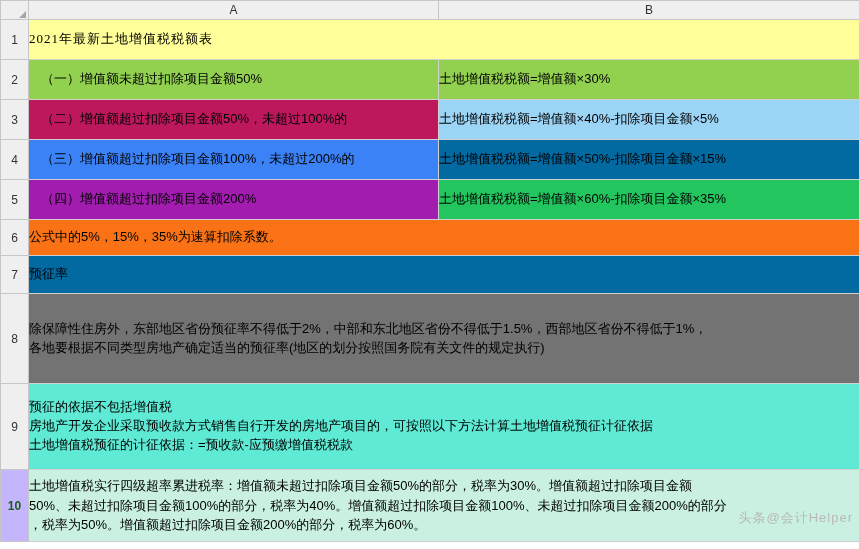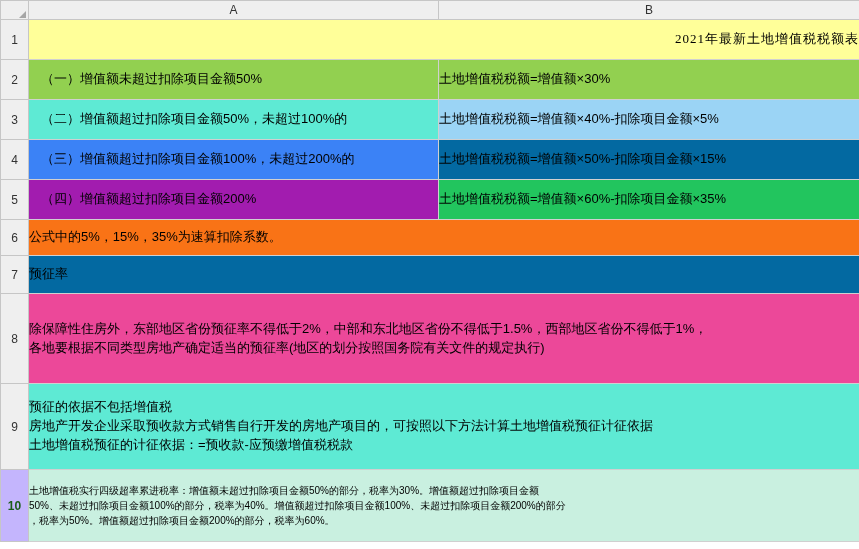--- a/index.html
+++ b/index.html
@@ -72,37 +72,37 @@
     font-size: 13px;
     color: #000000;
     padding: 2px 6px;
     line-height: 1.45;
     white-space: pre-line;
   }
   .title-cell {
     font-family: "Liberation Serif", serif;
     font-size: 22px;
     color: #ff0000;
-    text-align: right;
+    text-align: left;
     font-weight: normal;
     letter-spacing: 1px;
   }
   .indent { text-indent: 12px; }
   
   .watermark {
     position: absolute;
     right: 6px;
     bottom: 22px;
     font-size: 13px;
     color: #b9b9b9;
     font-family: "Liberation Sans", sans-serif;
     letter-spacing: 1px;
     pointer-events: none;
   }
-  .row10 td.cell { font-size: 10px; line-height: 1.5; }
+  .row10 td.cell { font-size: 13px; line-height: 1.5; }
 </style>
 </head>
 <body>
 
 <div class="sheet">
   <table class="grid">
     <colgroup>
       <col style="width:28px">
       <col style="width:410px">
       <col style="width:421px">
@@ -122,21 +122,21 @@
     </tr>
 
     <tr style="height:40px">
       <td class="rowhead">2</td>
       <td class="cell indent" style="background:#92d050">（一）增值额未超过扣除项目金额50%</td>
       <td class="cell" style="background:#92d050">土地增值税税额=增值额×30%</td>
     </tr>
 
     <tr style="height:40px">
       <td class="rowhead">3</td>
-      <td class="cell indent" style="background:#5eead4">（二）增值额超过扣除项目金额50%，未超过100%的</td>
+      <td class="cell indent" style="background:#be185d">（二）增值额超过扣除项目金额50%，未超过100%的</td>
       <td class="cell" style="background:#9bd4f5">土地增值税税额=增值额×40%-扣除项目金额×5%</td>
     </tr>
 
     <tr style="height:40px">
       <td class="rowhead">4</td>
       <td class="cell indent" style="background:#3b82f6">（三）增值额超过扣除项目金额100%，未超过200%的</td>
       <td class="cell" style="background:#0369a1">土地增值税税额=增值额×50%-扣除项目金额×15%</td>
     </tr>
 
     <tr style="height:40px">
@@ -150,32 +150,33 @@
       <td class="cell" colspan="2" style="background:#f97316">公式中的5%，15%，35%为速算扣除系数。</td>
     </tr>
 
     <tr style="height:38px">
       <td class="rowhead">7</td>
       <td class="cell" colspan="2" style="background:#0369a1">预征率</td>
     </tr>
 
     <tr style="height:90px">
       <td class="rowhead">8</td>
-      <td class="cell" colspan="2" style="background:#ec4899">除保障性住房外，东部地区省份预征率不得低于2%，中部和东北地区省份不得低于1.5%，西部地区省份不得低于1%，
+      <td class="cell" colspan="2" style="background:#737373">除保障性住房外，东部地区省份预征率不得低于2%，中部和东北地区省份不得低于1.5%，西部地区省份不得低于1%，
 各地要根据不同类型房地产确定适当的预征率(地区的划分按照国务院有关文件的规定执行)</td>
     </tr>
 
     <tr style="height:86px">
       <td class="rowhead">9</td>
       <td class="cell" colspan="2" style="background:#5eead4">预征的依据不包括增值税
 房地产开发企业采取预收款方式销售自行开发的房地产项目的，可按照以下方法计算土地增值税预征计征依据
 土地增值税预征的计征依据：=预收款-应预缴增值税税款</td>
     </tr>
 
     <tr class="row10" style="height:72px">
       <td class="rowhead sel">10</td>
       <td class="cell" colspan="2" style="background:#c9f0e0">土地增值税实行四级超率累进税率：增值额未超过扣除项目金额50%的部分，税率为30%。增值额超过扣除项目金额
 50%、未超过扣除项目金额100%的部分，税率为40%。增值额超过扣除项目金额100%、未超过扣除项目金额200%的部分
 ，税率为50%。增值额超过扣除项目金额200%的部分，税率为60%。</td>
     </tr>
   </tbody>
     </table>
+  <div class="watermark">头条@会计Helper</div>
 </div>
 
 </body></html>

